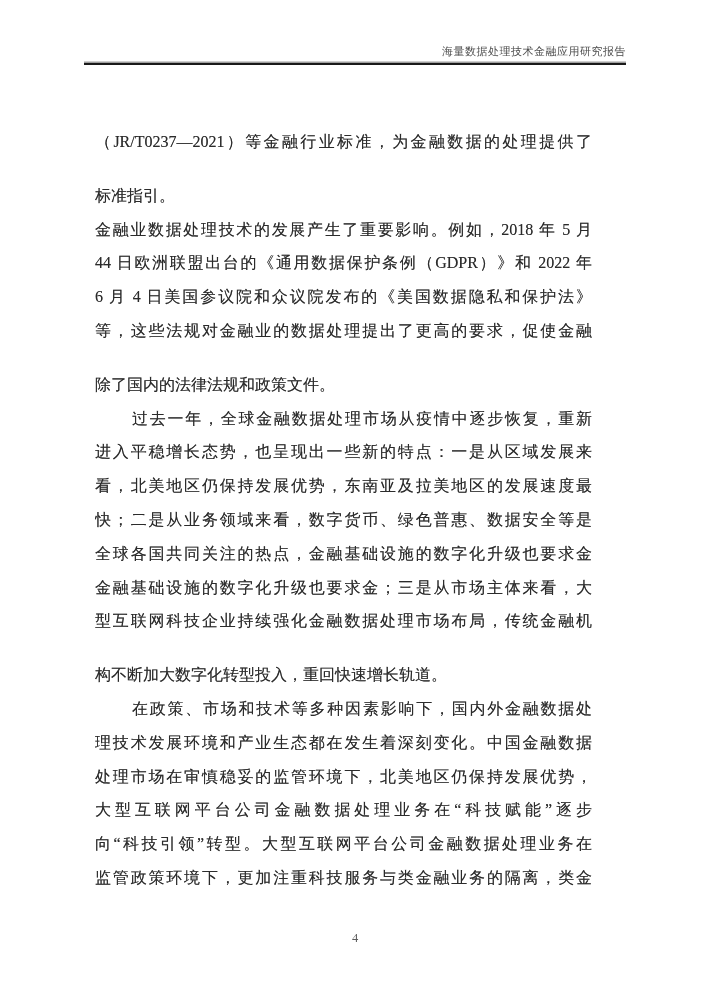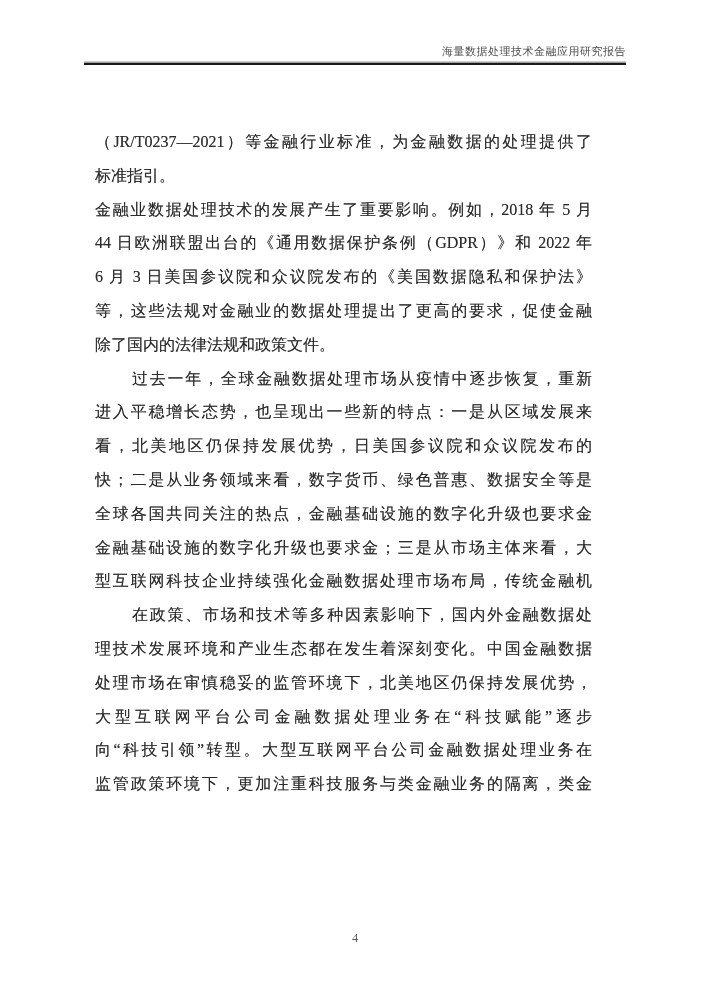--- a/index.html
+++ b/index.html
@@ -47,20 +47,21 @@
   .body-text .line {
     height: 33.8px;
     line-height: 33.8px;
     white-space: nowrap;
     text-align: justify;
     text-align-last: justify;
     overflow: hidden;
   }
   .body-text .line.para-end {
     text-align-last: left;
+    margin-top: 20px;
   }
   .body-text .line.indent {
     text-indent: 37px;
   }
   .page-number {
     position: absolute;
     top: 931px;
     left: 0;
     width: 710px;
     text-align: center;
@@ -72,30 +73,31 @@
 <body>
 
 <div class="page">
   <div class="doc-header">海量数据处理技术金融应用研究报告</div>
   <div class="header-rule"></div>
   <div class="body-text">
       <div class="line">（JR/T0237—2021）等金融行业标准，为金融数据的处理提供了</div>
       <div class="line para-end">标准指引。</div>
       <div class="line">金融业数据处理技术的发展产生了重要影响。例如，2018 年 5 月</div>
       <div class="line">44 日欧洲联盟出台的《通用数据保护条例（GDPR）》和 2022 年</div>
-      <div class="line">6 月 3 日美国参议院和众议院发布的《美国数据隐私和保护法》</div>
+      <div class="line">6 月 4 日美国参议院和众议院发布的《美国数据隐私和保护法》</div>
       <div class="line">等，这些法规对金融业的数据处理提出了更高的要求，促使金融</div>
       <div class="line para-end">除了国内的法律法规和政策文件。</div>
       <div class="line indent">过去一年，全球金融数据处理市场从疫情中逐步恢复，重新</div>
       <div class="line">进入平稳增长态势，也呈现出一些新的特点：一是从区域发展来</div>
-      <div class="line">看，北美地区仍保持发展优势，日美国参议院和众议院发布的</div>
+      <div class="line">看，北美地区仍保持发展优势，东南亚及拉美地区的发展速度最</div>
       <div class="line">快；二是从业务领域来看，数字货币、绿色普惠、数据安全等是</div>
       <div class="line">全球各国共同关注的热点，金融基础设施的数字化升级也要求金</div>
       <div class="line">金融基础设施的数字化升级也要求金；三是从市场主体来看，大</div>
       <div class="line">型互联网科技企业持续强化金融数据处理市场布局，传统金融机</div>
+      <div class="line para-end">构不断加大数字化转型投入，重回快速增长轨道。</div>
       <div class="line indent">在政策、市场和技术等多种因素影响下，国内外金融数据处</div>
       <div class="line">理技术发展环境和产业生态都在发生着深刻变化。中国金融数据</div>
       <div class="line">处理市场在审慎稳妥的监管环境下，北美地区仍保持发展优势，</div>
       <div class="line">大型互联网平台公司金融数据处理业务在“科技赋能”逐步</div>
       <div class="line">向“科技引领”转型。大型互联网平台公司金融数据处理业务在</div>
       <div class="line">监管政策环境下，更加注重科技服务与类金融业务的隔离，类金</div>
     </div>
   <div class="page-number">4</div>
 </div>
 

